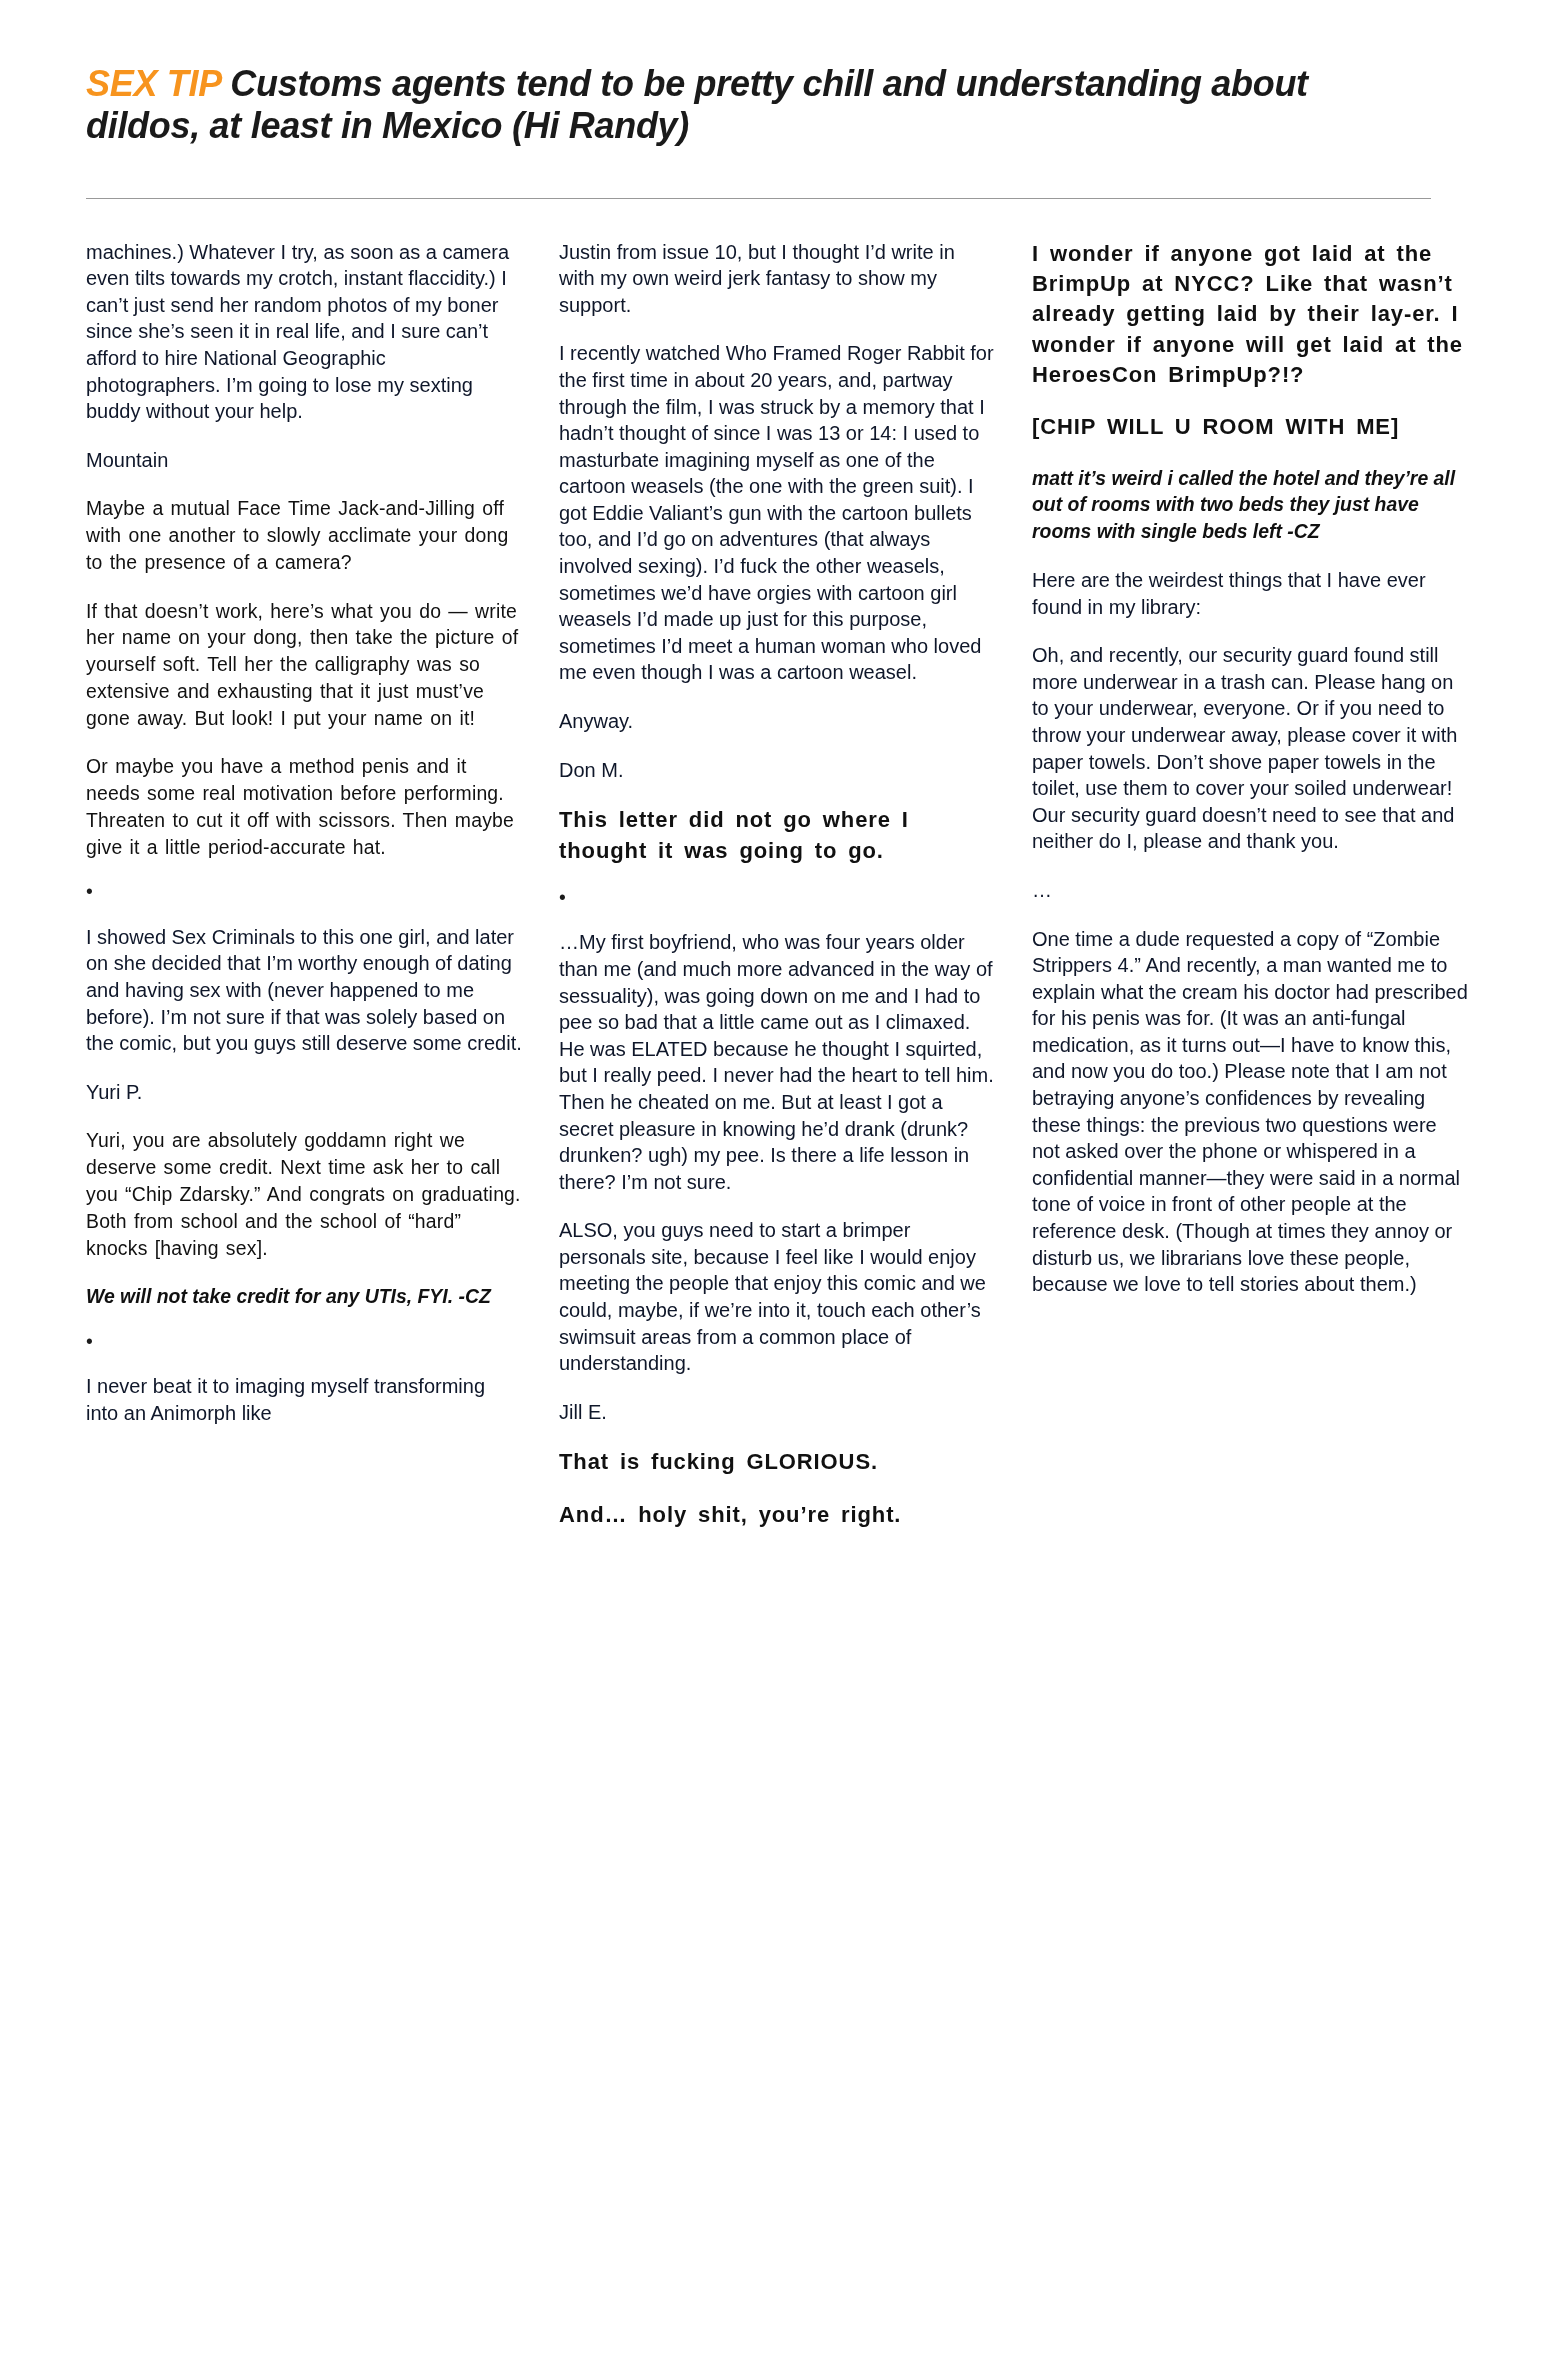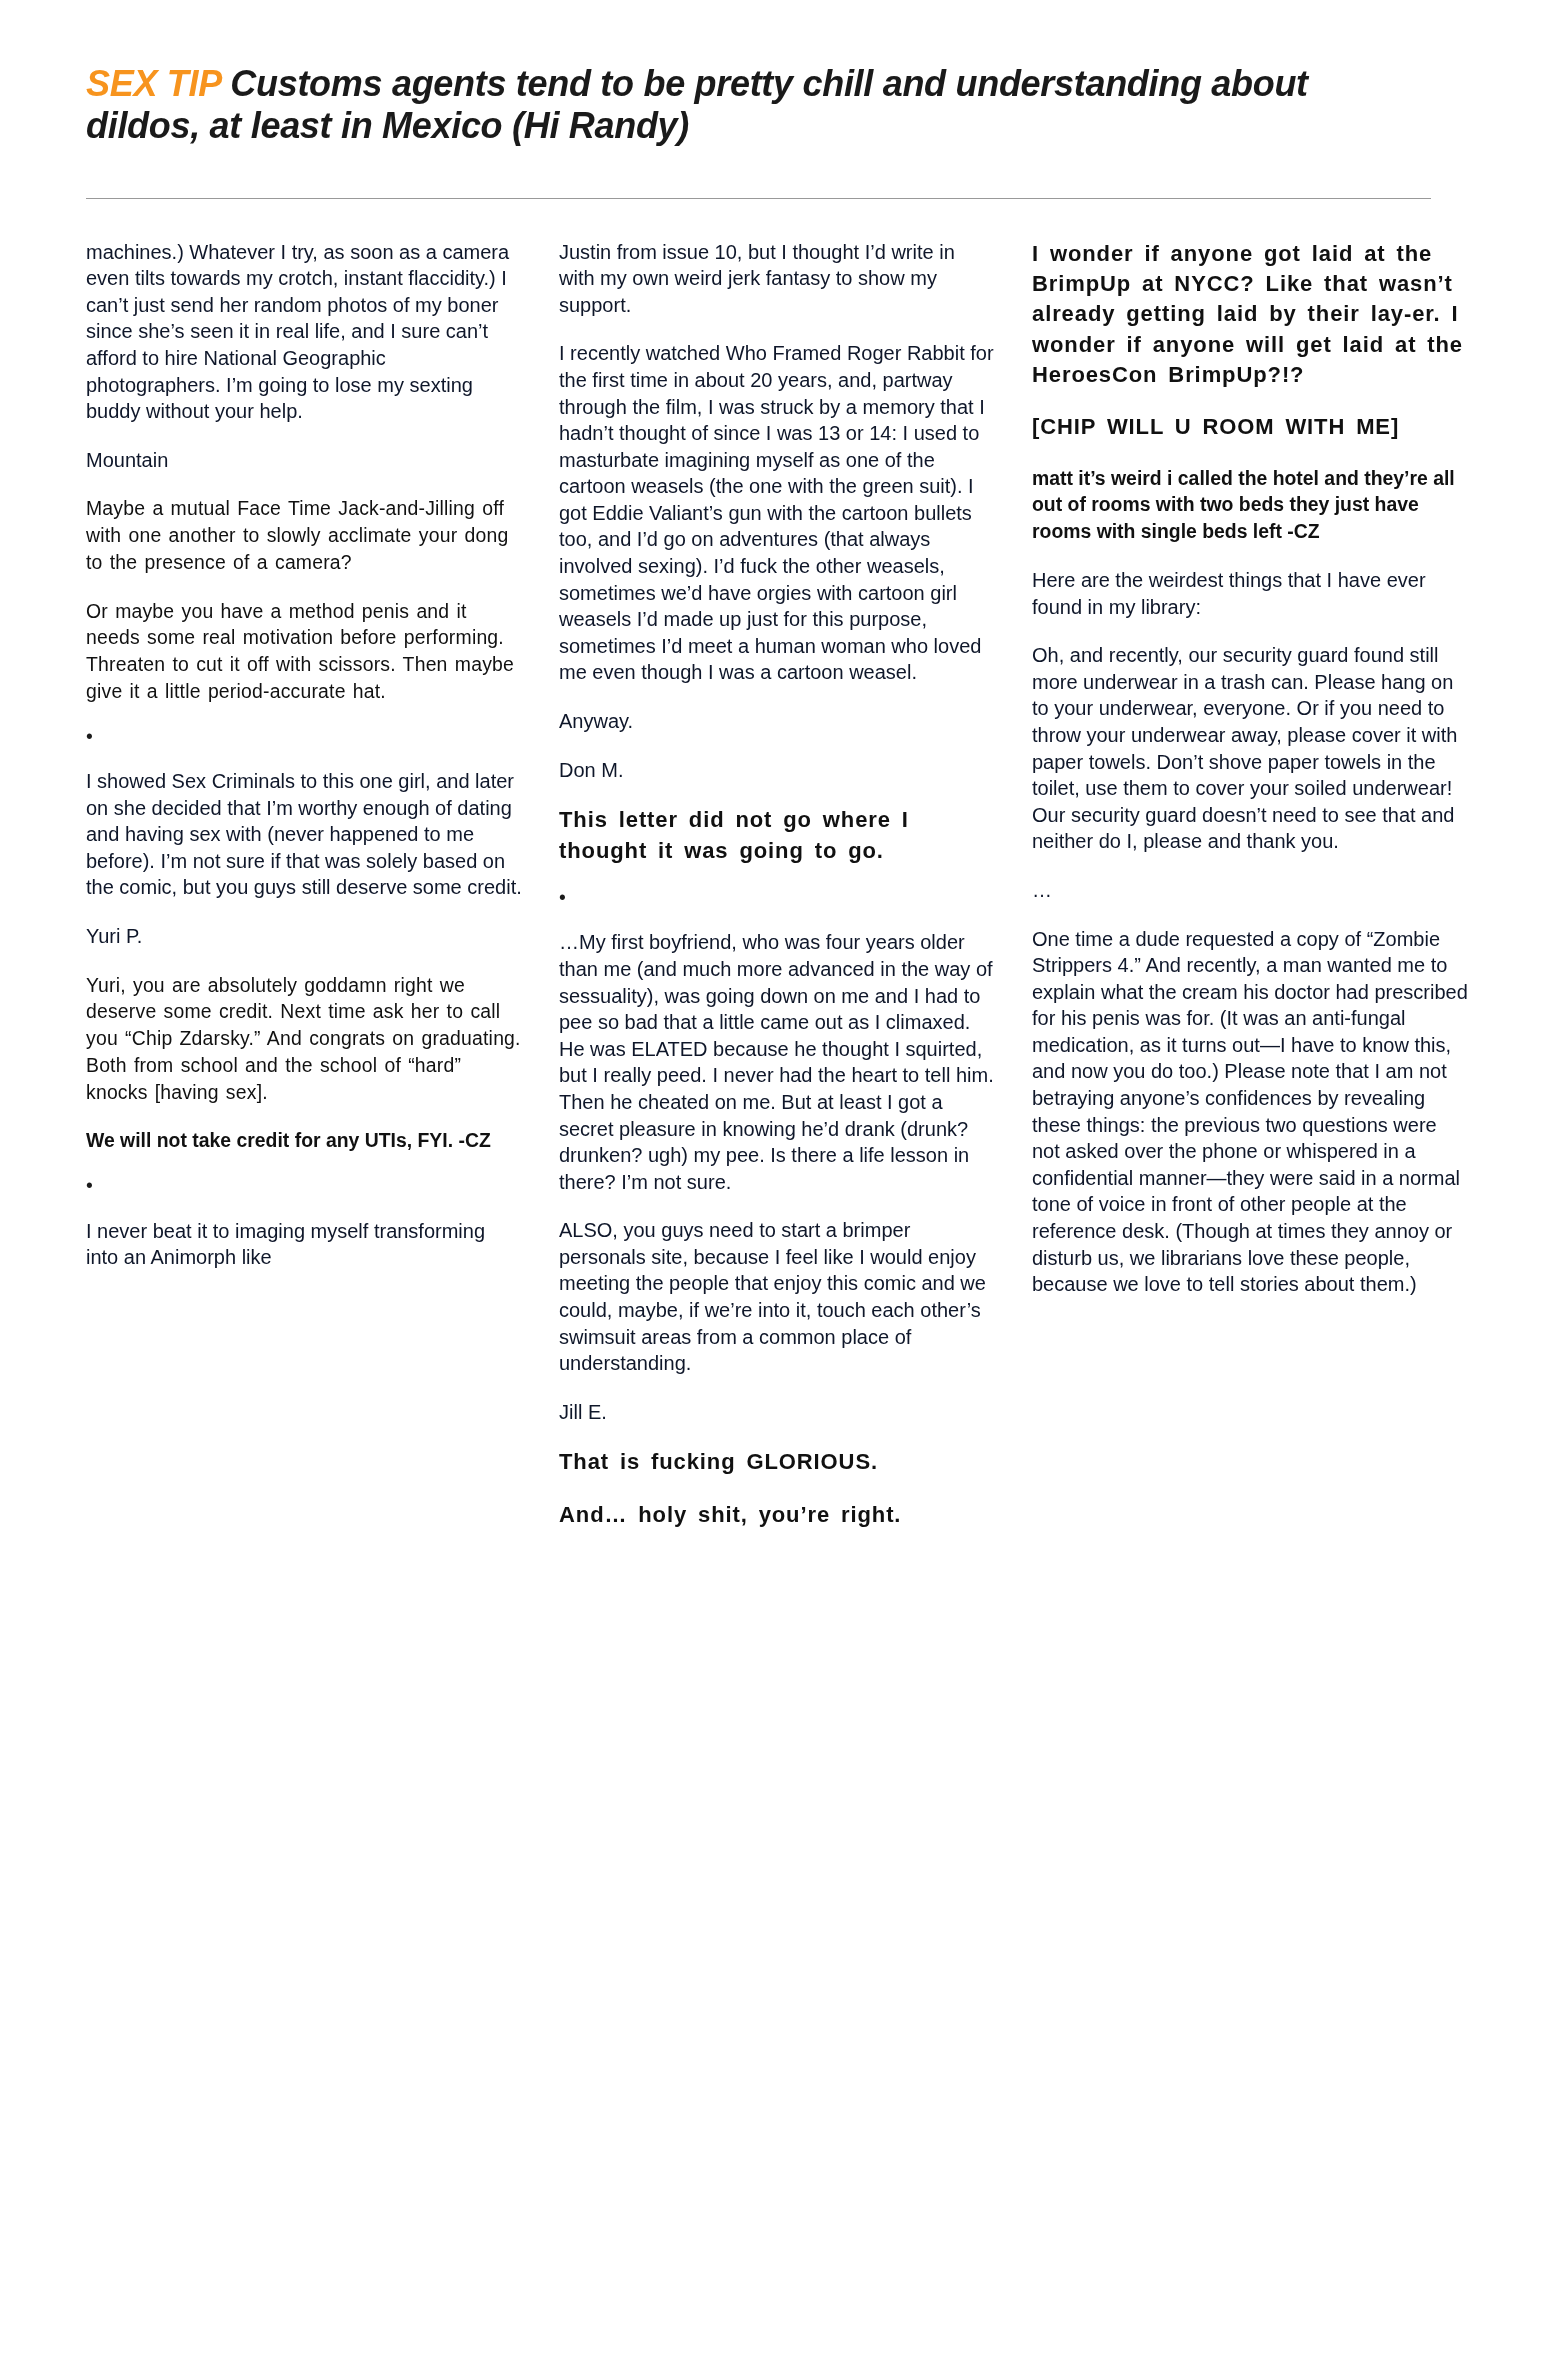--- a/index.html
+++ b/index.html
@@ -79,20 +79,21 @@
   .reply-spaced {
     font-weight: bold;
     font-size: 22px;
     line-height: 1.38;
     letter-spacing: 0.9px;
     word-spacing: 3.9px;
     color: #111111;
   }
   .reply-italic {
     font-weight: bold;
+    font-style: italic;
     font-size: 19.4px;
     line-height: 1.38;
     color: #111111;
   }
   .bullet {
     font-size: 19.4px;
     line-height: 1;
     margin: 0 0 22px 0;
     color: #1b1b1b;
   }
@@ -109,20 +110,21 @@
     </div>
   </div>
 
   <hr class="rule">
 
   <div class="columns">
     <div class="col">
         <p>machines.) Whatever I try, as soon as a camera even tilts towards my crotch, instant flaccidity.) I can’t just send her random photos of my boner since she’s seen it in real life, and I sure can’t afford to hire National Geographic photographers. I’m going to lose my sexting buddy without your help.</p>
         <p>Mountain</p>
         <p class="reply">Maybe a mutual Face Time Jack-and-Jilling off with one another to slowly acclimate your dong to the presence of a camera?</p>
+        <p class="reply">If that doesn’t work, here’s what you do — write her name on your dong, then take the picture of yourself soft. Tell her the calligraphy was so extensive and exhausting that it just must’ve gone away. But look! I put your name on it!</p>
         <p class="reply">Or maybe you have a method penis and it needs some real motivation before performing. Threaten to cut it off with scissors. Then maybe give it a little period-accurate hat.</p>
         <p class="bullet">•</p>
         <p>I showed Sex Criminals to this one girl, and later on she decided that I’m worthy enough of dating and having sex with (never happened to me before). I’m not sure if that was solely based on the comic, but you guys still deserve some credit.</p>
         <p>Yuri P.</p>
         <p class="reply">Yuri, you are absolutely goddamn right we deserve some credit. Next time ask her to call you “Chip Zdarsky.” And congrats on graduating. Both from school and the school of “hard” knocks [having sex].</p>
         <p class="reply-italic">We will not take credit for any UTIs, FYI. -CZ</p>
         <p class="bullet">•</p>
         <p>I never beat it to imaging myself transforming into an Animorph like</p>
       </div>
     <div class="col">

